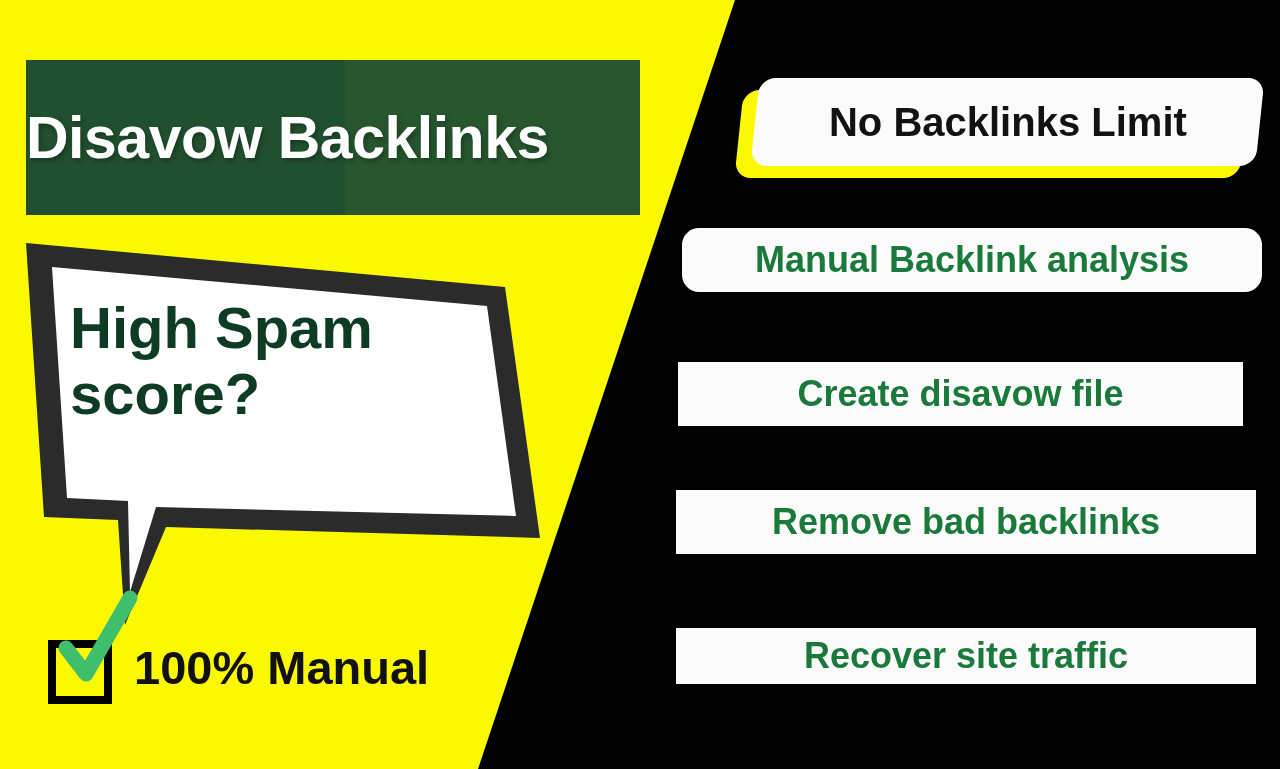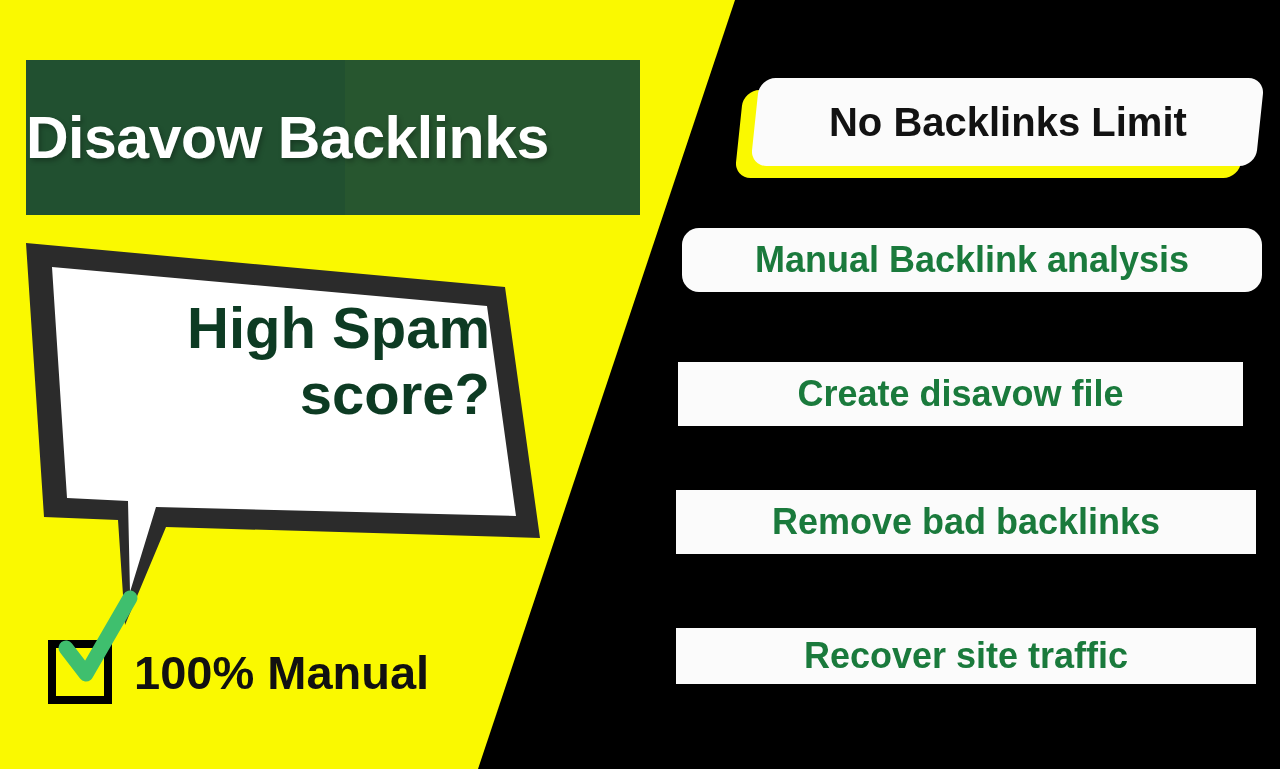--- a/index.html
+++ b/index.html
@@ -60,35 +60,34 @@
     position:absolute;
     left:0; top:220px;
     width:600px; height:430px;
     z-index:4;
   }
   #bubble-wrap svg { display:block; overflow:visible; }
   #bubble-text {
     position:absolute;
     left:70px; top:75px;
     width:420px;
-    text-align:right;
+    text-align:left;
     color:#0D3B23;
     font-size:58px;
     line-height:1.13;
     font-weight:bold;
     font-family:"Liberation Sans", sans-serif;
     pointer-events:none;
   }
 
   
   #manual-row {
     position:absolute;
     left:48px; top:640px;
     display:flex;
-    align-items:center;
     gap:22px;
     z-index:5;
   }
   #checkbox-box {
     position:relative;
     width:64px; height:64px;
     border:8px solid #000000;
     background:transparent;
     flex:0 0 auto;
   }

